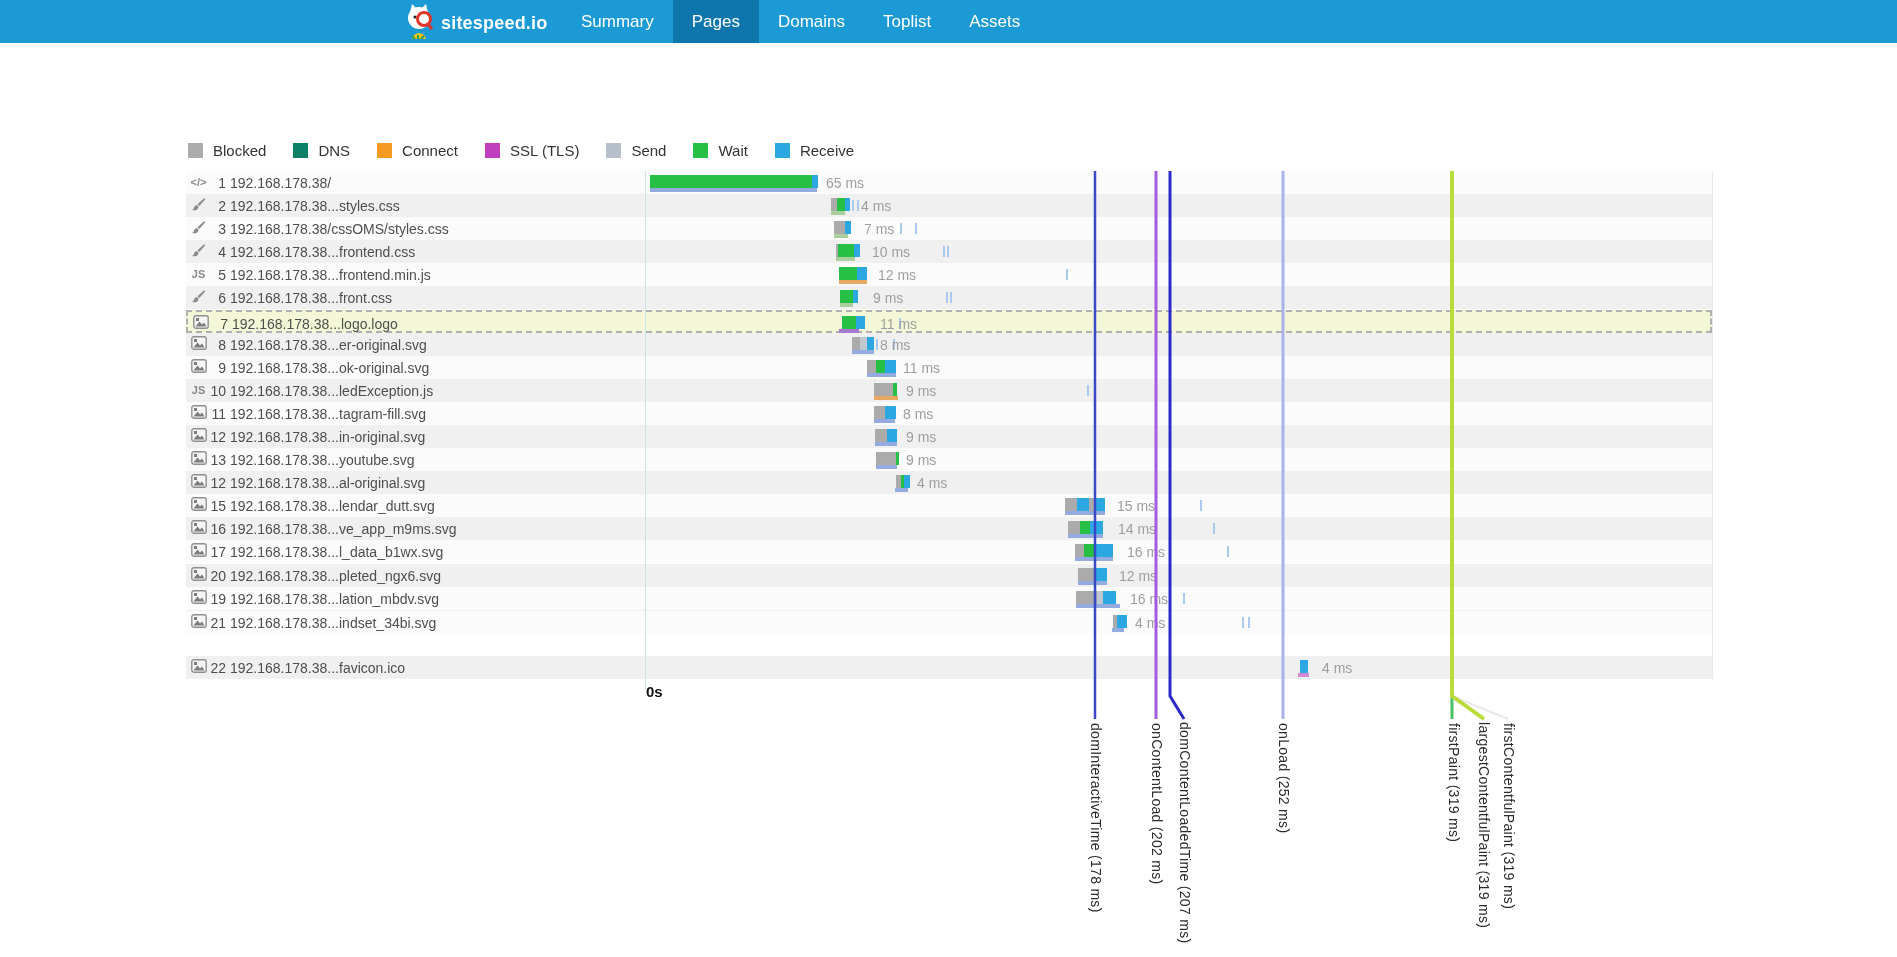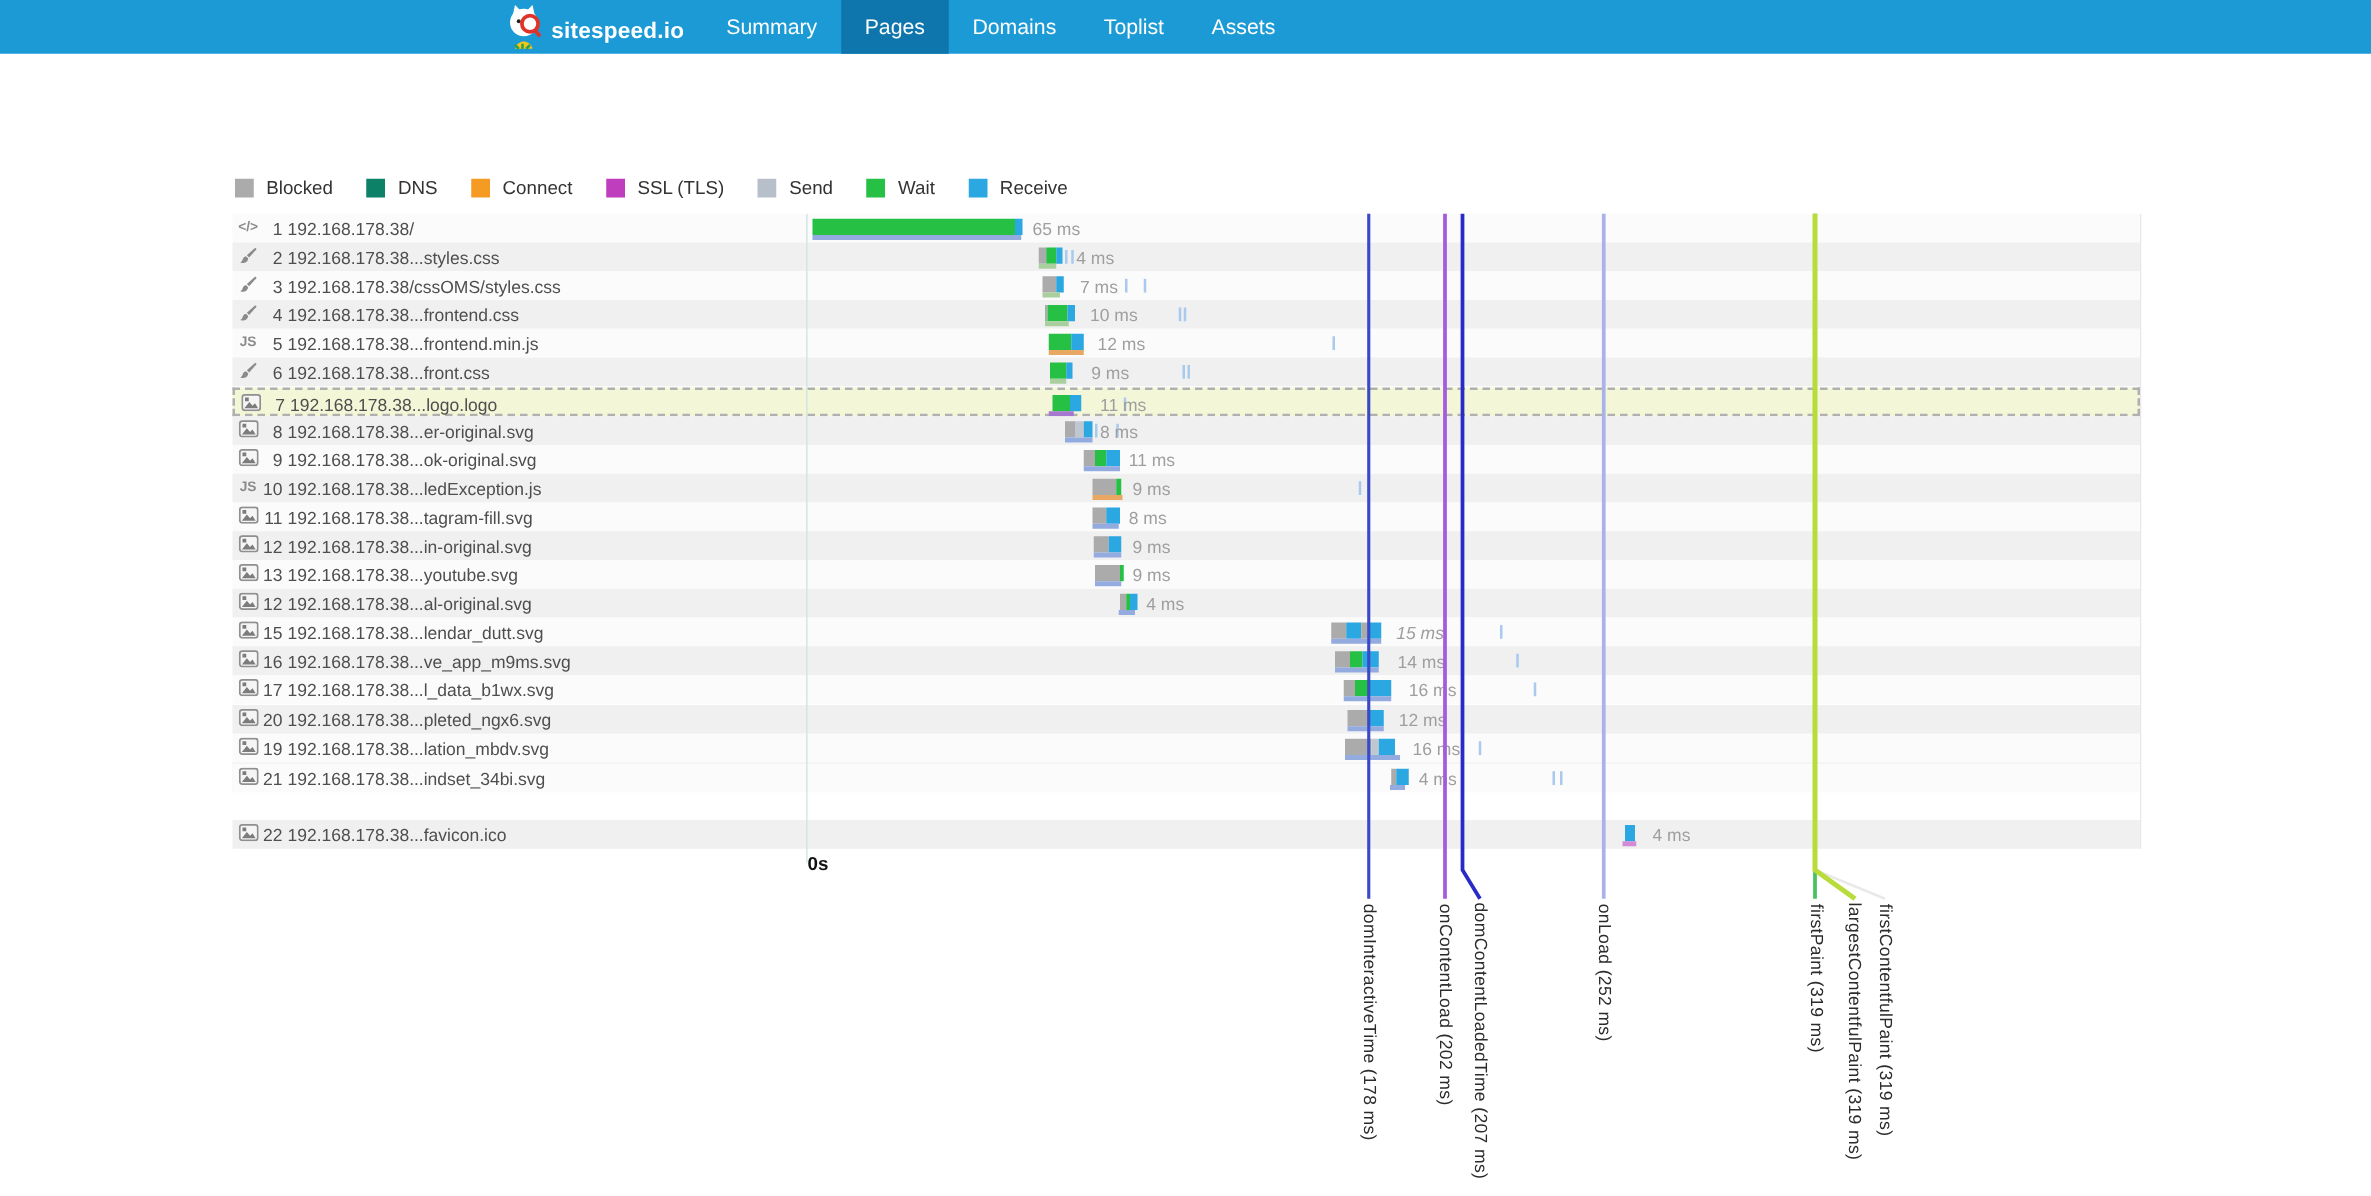--- a/index.html
+++ b/index.html
@@ -296,21 +296,21 @@
             <path d="M2.5 11.5 L6.5 6.5 L9 9.5 L11 7.5 L13.5 11.5 Z" fill="#7c7c7c"></path>
           </svg></span>
         <span class="row-num">15</span>
         <span class="row-file">192.168.178.38...lendar_dutt.svg</span>
         <span class="seg" style="left: 879px; width: 12px; background: rgb(171, 171, 171);"></span>
         <span class="seg" style="left: 891px; width: 12px; background: rgb(43, 167, 225);"></span>
         <span class="seg" style="left: 903px; width: 5px; background: rgb(171, 171, 171);"></span>
         <span class="seg" style="left: 908px; width: 11px; background: rgb(43, 167, 225);"></span>
         <span class="understrip" style="left: 879px; width: 40px; background: rgb(147, 171, 222);"></span>
         <span class="tick" style="left: 1014px;"></span>
-        <span class="ms-label" style="left: 931px; font-style: italic;">15 ms</span>
+        <span class="ms-label" style="left: 931px;">15 ms</span>
       </div>
       <div class="row even" style="top: 517.35px;">
         <span class="row-icon"><svg width="16" height="14" viewBox="0 0 16 14">
             <rect x="0.8" y="0.8" width="14.4" height="12.4" rx="2" fill="#f5f5f5" stroke="#8f8f8f" stroke-width="1.4"></rect>
             <rect x="3" y="3" width="3" height="3" fill="#7c7c7c"></rect>
             <path d="M2.5 11.5 L6.5 6.5 L9 9.5 L11 7.5 L13.5 11.5 Z" fill="#7c7c7c"></path>
           </svg></span>
         <span class="row-num">16</span>
         <span class="row-file">192.168.178.38...ve_app_m9ms.svg</span>
         <span class="seg" style="left: 882px; width: 12px; background: rgb(171, 171, 171);"></span>

